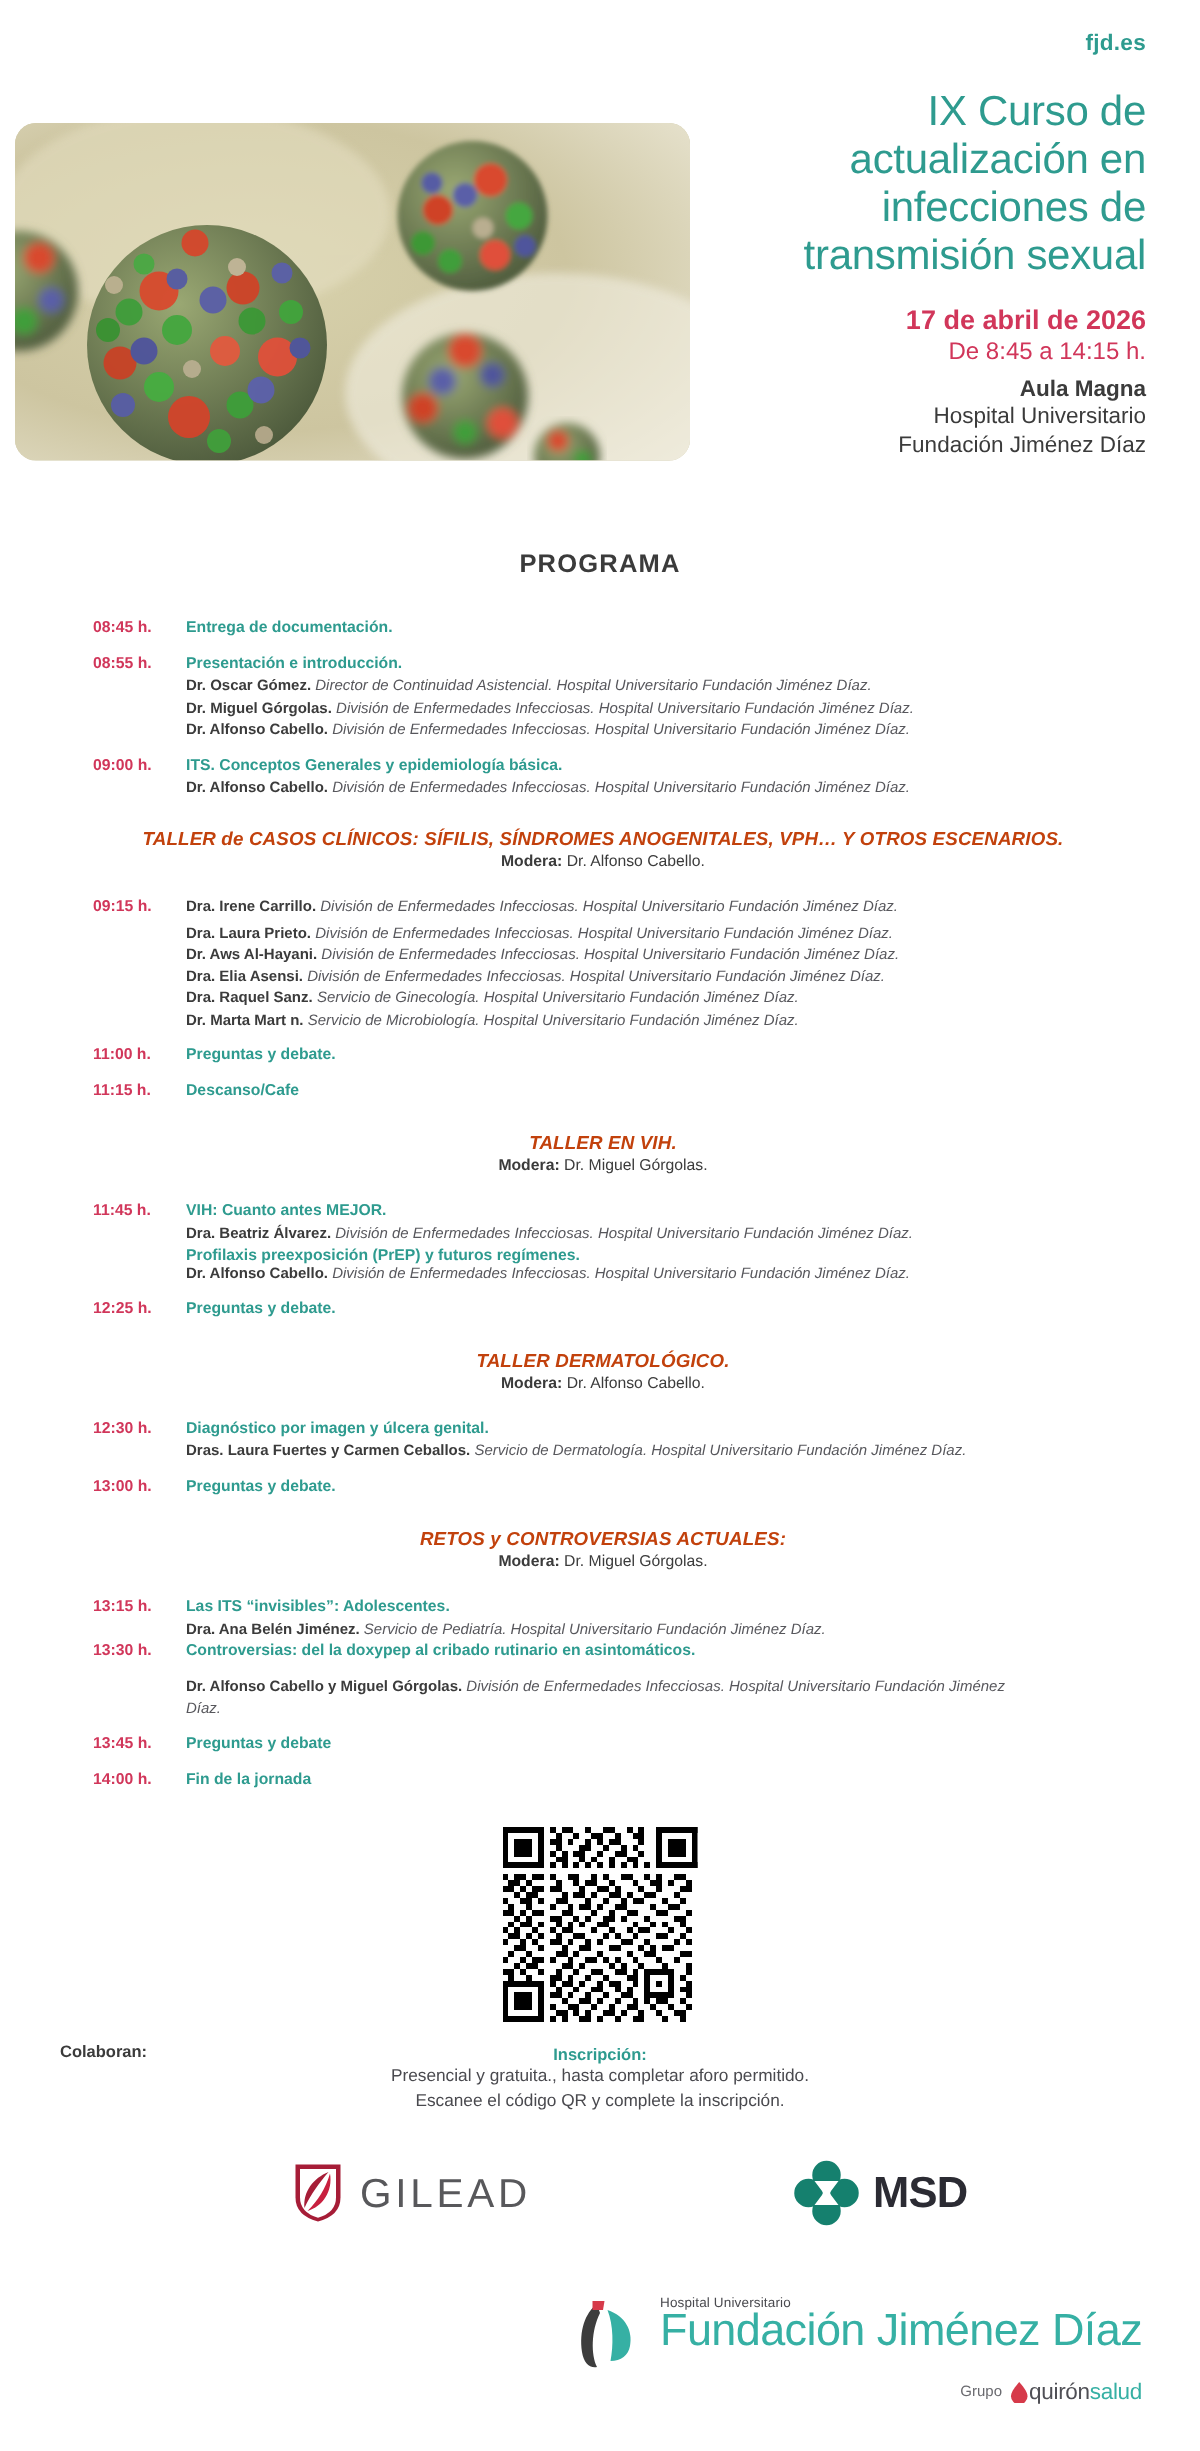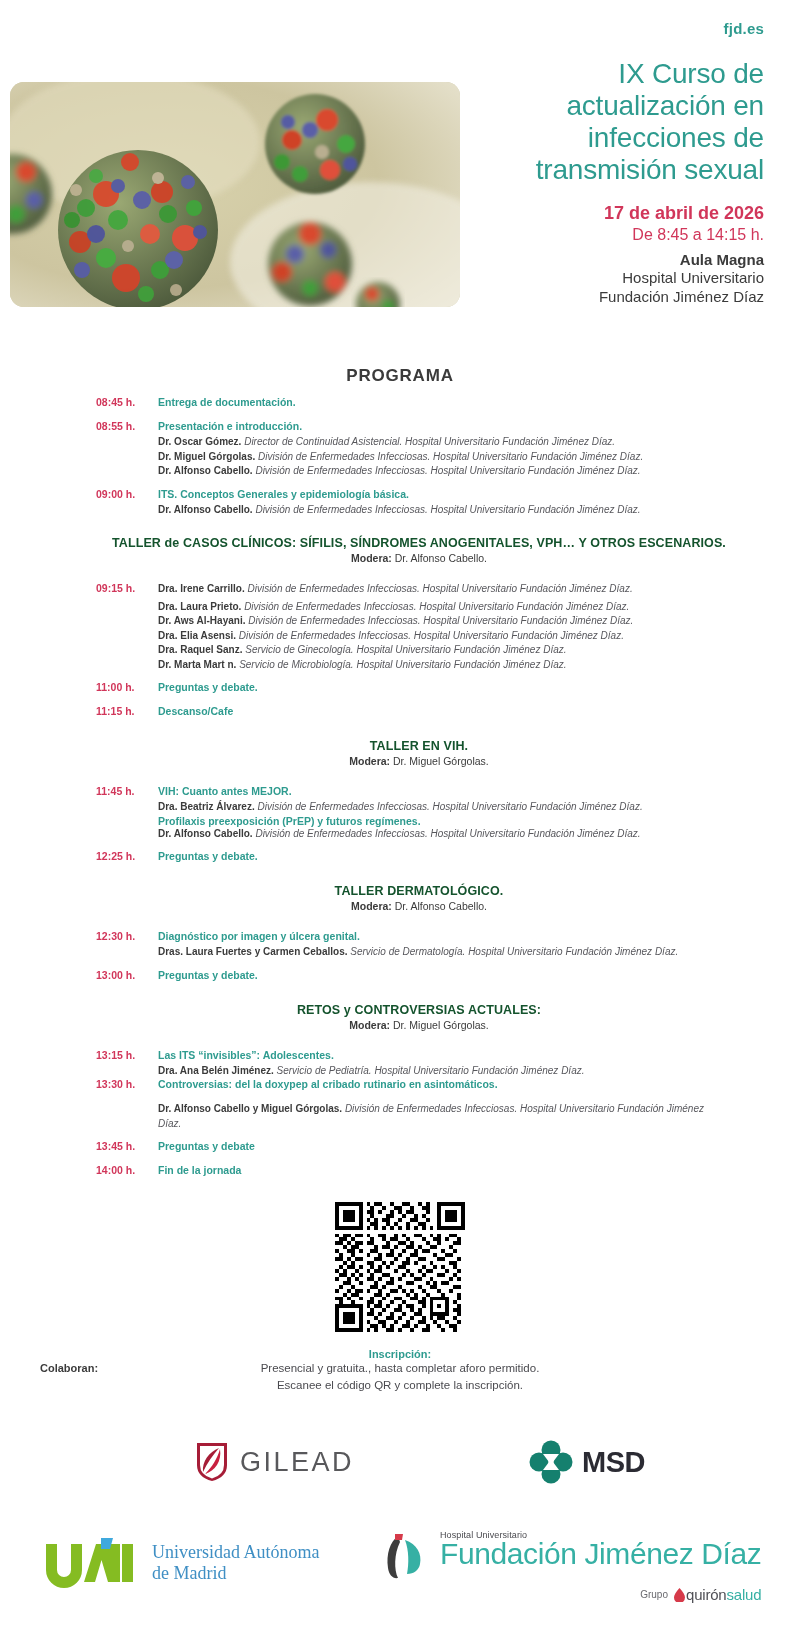--- a/index.html
+++ b/index.html
@@ -44,40 +44,40 @@
   .event-time { font-size:16px; color:#d1365a; margin-top:2px; }
   .venue-main { font-size:15px; font-weight:bold; color:#3b3b3b; margin-top:7px; }
   .venue-l1, .venue-l2 { font-size:15px; color:#3b3b3b; line-height:1.3; }
 
   
   .program-title {
     text-align:center; font-size:17px; font-weight:bold;
     color:#3b3b3b; letter-spacing:.8px; margin-top:36px;
   }
 
-  .program { margin-top:10px; padding:0 58px 0 96px; }
+  .program { margin-top:26px; padding:0 58px 0 62px; }
 
   .row { display:flex; align-items:baseline; margin-bottom:3px; }
   .time {
     flex:0 0 62px; font-size:10.5px; font-weight:bold; color:#d1365a;
     white-space:nowrap;
   }
   .topic { font-size:10.5px; font-weight:bold; color:#2e9b8f; }
 
   .speaker { font-size:10px; line-height:1.45; padding-left:62px; color:#3b3b3b; }
   .speaker .nm { font-weight:bold; }
   .speaker .af { font-style:italic; color:#57575c; }
 
   .gap-s { height:9px; }
   .gap-m { height:14px; }
   .gap-l { height:19px; }
 
   .session-head { text-align:center; margin:0 0 4px 0; }
   .session-name {
-    font-size:12.5px; font-weight:bold; color:#14532d; letter-spacing:.1px;
+    font-size:12.5px; font-weight:bold; color:#c2410c; letter-spacing:.1px;font-style:italic;
   }
   .session-mod { font-size:10.5px; color:#3b3b3b; margin-top:2px; }
   .session-mod b { font-weight:bold; }
 
   .sub-topic { font-size:10.5px; font-weight:bold; color:#2e9b8f; padding-left:62px; }
 
   
   .qr-wrap { display:flex; justify-content:center; margin-top:26px; }
   .qr { width:130px; height:130px; }
 
@@ -756,33 +756,20 @@
       <circle cx="10" cy="22" r="9.5" fill="#15806e"></circle>
       <circle cx="34" cy="22" r="9.5" fill="#15806e"></circle>
       <path d="M14 14 L30 14 L24 22 L30 30 L14 30 L20 22 Z" fill="#ffffff"></path>
     </svg>
     <span class="msd-word">MSD</span>
   </div>
 </div>
 
 <div class="footer">
 
-  <div class="uam">
-    <svg width="96" height="50" viewBox="0 0 96 50">
-      <path d="M2 6 h11 v26 a7 7 0 0 0 14 0 V6 h11 v26 a18 18 0 0 1 -36 0 Z" fill="#85bc22"></path>
-      <path d="M40 44 L52 6 h11 l12 38 h-11 l-6.5-22 -6.5 22 Z" fill="#85bc22"></path>
-      <path d="M78 6 h11 l0 38 h-11 Z" fill="#85bc22"></path>
-      <path d="M62 6 h14 v38 h-10 V18 Z" fill="#85bc22"></path>
-      <path d="M57 0 h12 l-3 11 h-9 Z" fill="#3fa9dd"></path>
-    </svg>
-    <div class="uam-text">
-      <div class="uam-l1">Universidad Autónoma</div>
-      <div class="uam-l2">de Madrid</div>
-    </div>
-  </div>
 
   <div class="fjd">
     <svg width="52" height="54" viewBox="0 0 52 54">
       <path d="M18 6 C10 12 6 24 8 38 C9 45 13 49 18 48 C14 40 14 24 20 12 Z" fill="#3d3d3d"></path>
       <path d="M15 4 h8 l-1 6 h-7 Z" fill="#d63a4a"></path>
       <path d="M25 10 C37 14 42 24 40 34 C39 40 34 44 27 44 C29 34 29 20 25 10 Z" fill="#36b0a4"></path>
     </svg>
     <div class="fjd-text">
       <div class="fjd-sup">Hospital Universitario</div>
       <div class="fjd-main">Fundación Jiménez Díaz</div>

